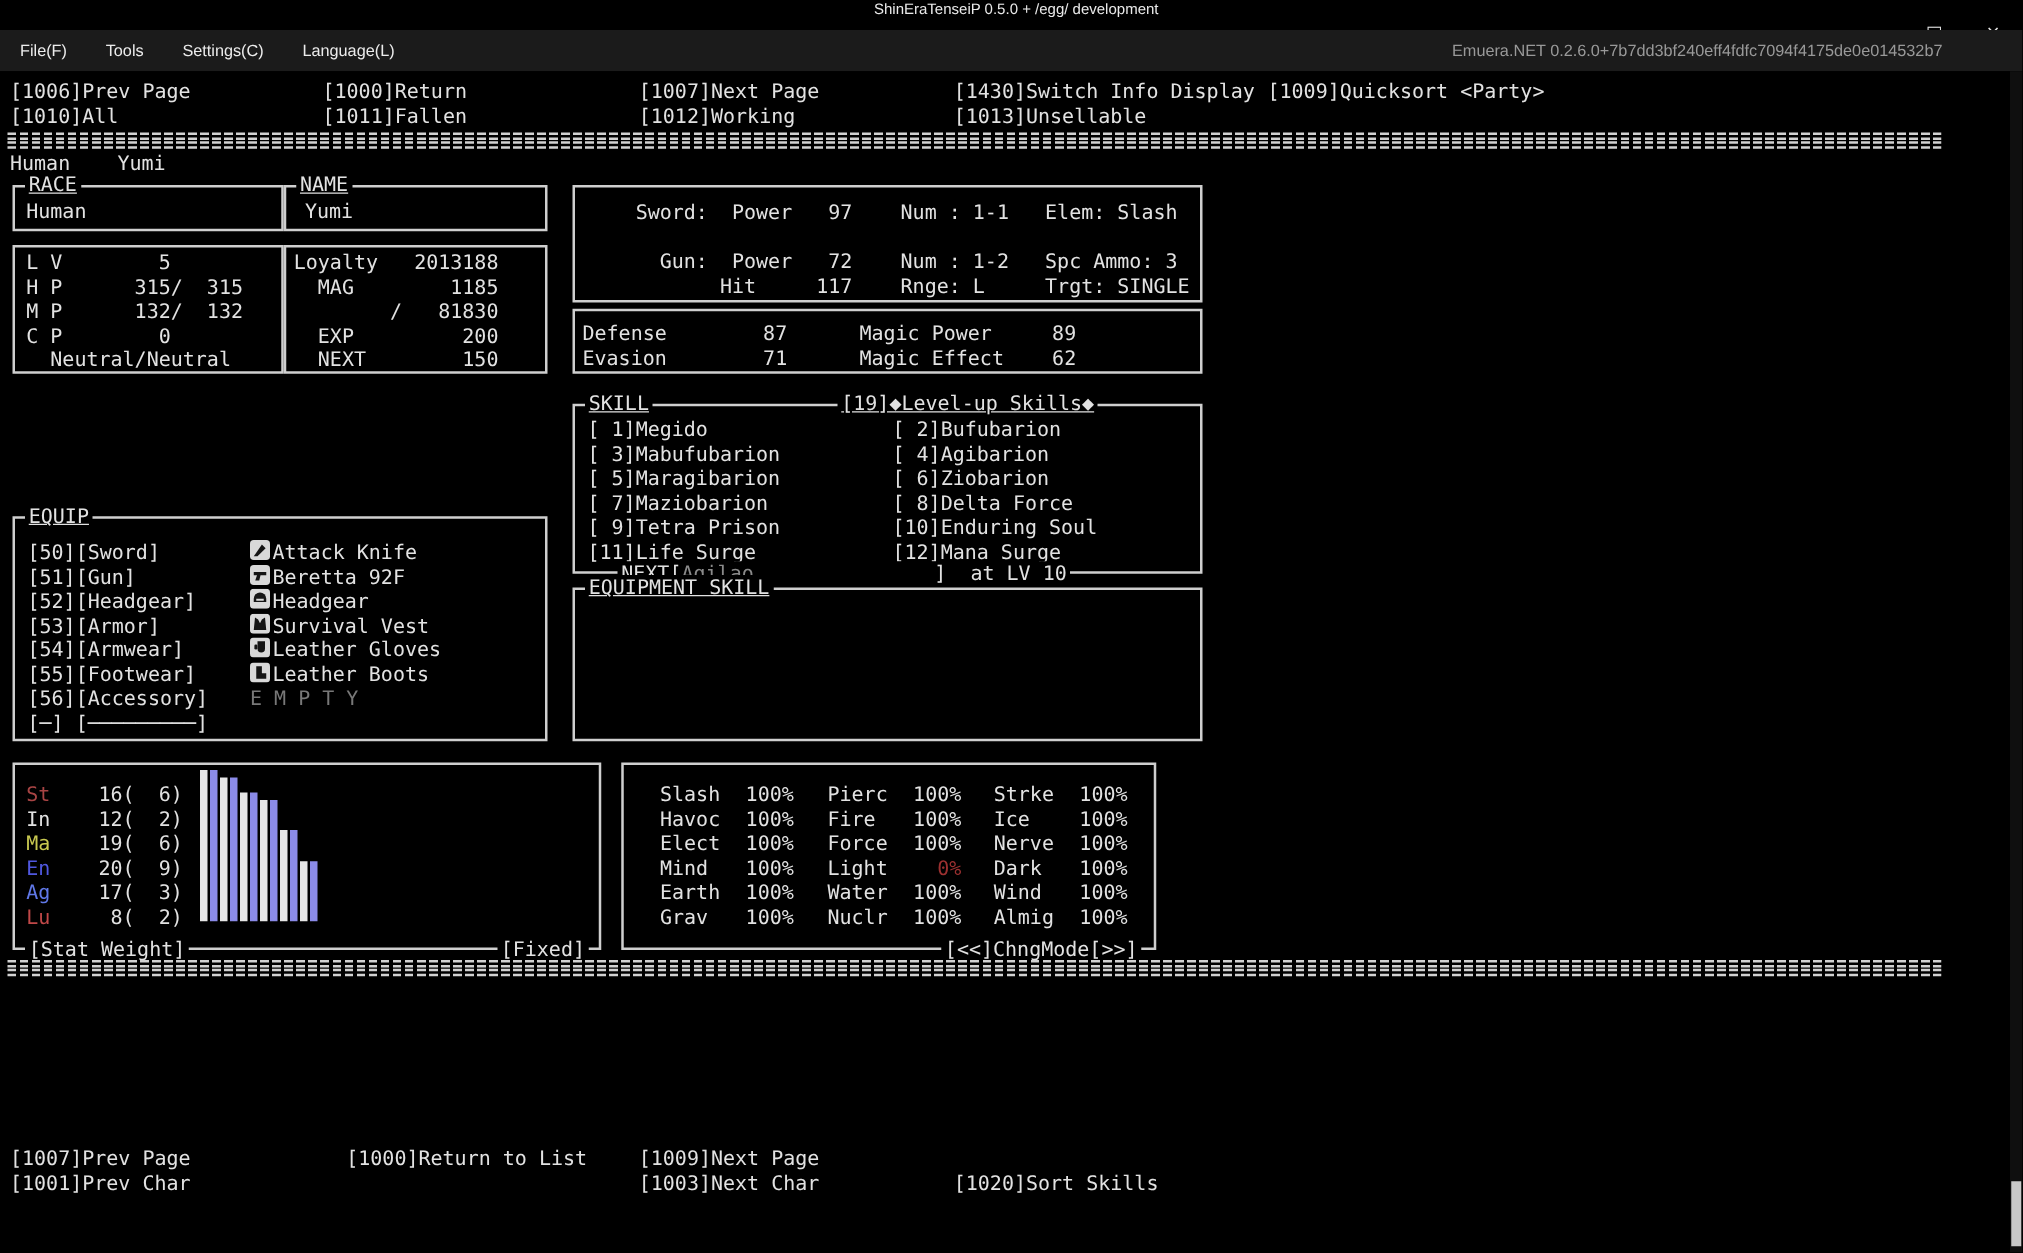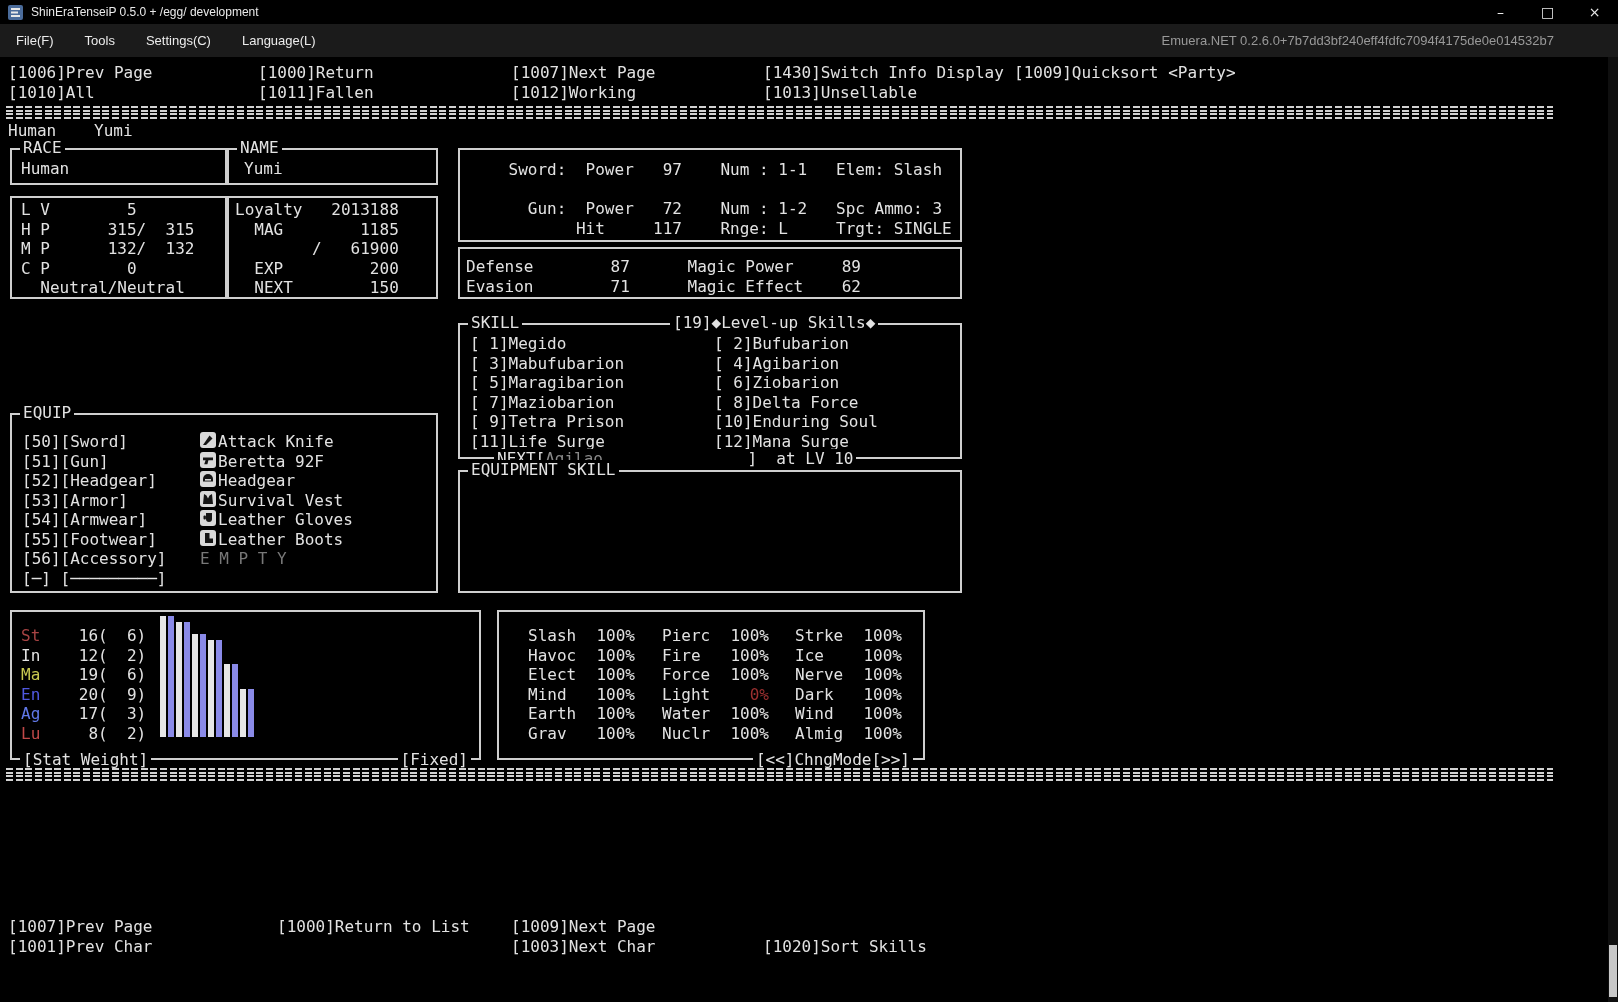--- a/index.html
+++ b/index.html
@@ -2,40 +2,40 @@
 <html><head>
 <meta charset="utf-8">
 <style>
   * { margin:0; padding:0; box-sizing:border-box; }
   html,body { width:1618px; height:1002px; background:#000; overflow:hidden; }
   body { position:relative; font-family:"DejaVu Sans Mono", monospace; }
 
   
   .titlebar { position:absolute; top:0; left:0; right:0; height:24px; background:#000;
     display:flex; align-items:center; color:#eaeaea;
-    font-family:"Liberation Sans", sans-serif; font-size:12px; }
+    font-family:"Liberation Sans", sans-serif; font-size:12px;flex-direction:column; }
   .app-icon { margin-left:8px; }
   .title-text { margin-left:8px; white-space:pre; }
   .win-controls { margin-left:auto; display:flex; height:100%; }
   .win-btn { width:47px; height:24px; display:flex; align-items:center; justify-content:center;
     color:#eaeaea; font-size:14px; font-family:"DejaVu Sans", sans-serif; }
 
   .menubar { position:absolute; top:24px; left:0; right:0; height:33px; background:#1b1b1b;
     display:flex; align-items:center; color:#ececec;
     font-family:"Liberation Sans", sans-serif; font-size:13px; }
   .menu-item { padding:16px 15px; height:100%; display:flex; align-items:center; margin-left:1px; }
   .menu-version { margin-left:auto; padding-right:64px; color:#999; }
 
   
   .terminal { position:absolute; top:57px; left:0; right:0; bottom:0; background:#000;
     color:#e2e2e2; font:16px/19.5px "DejaVu Sans Mono", monospace; }
   .t { position:absolute; white-space:pre; }
 
   .tbox { position:absolute; border:2px solid #cfcfcf; }
-  .blabel  { position:absolute; top:-12px; background:#000; padding:0 3px; white-space:pre; line-height:20px; }
+  .blabel  { position:absolute; top:-12px; background:#000; padding:0 3px; white-space:pre; line-height:20px;text-decoration:underline; }
   .blabel-b{ position:absolute; bottom:-12px; background:#000; padding:0 3px; white-space:pre; line-height:20px; }
 
   .sep { position:absolute; }
   .sep i { display:block; height:2px; margin-bottom:1.5px;
     background:repeating-linear-gradient(90deg,#d2d2d2 0 7px,transparent 7px 9.63px); }
 
   .skill-col div { height:19.5px; white-space:pre; }
 
   .eq-row { position:absolute; left:0; right:0; height:19px; }
   .eq-icon { position:absolute; top:0; }
@@ -122,21 +122,21 @@
       <div class="t" style="left:9px;top:2px">L V        5</div>
       <div class="t" style="left:9px;top:21.5px">H P      315/  315</div>
       <div class="t" style="left:9px;top:41px">M P      132/  132</div>
       <div class="t" style="left:9px;top:60.5px">C P        0</div>
       <div class="t" style="left:9px;top:80px">  Neutral/Neutral</div>
     </div>
 
     <div class="tbox" style="left:227px;top:139px;width:211px;height:103px">
       <div class="t" style="left:6px;top:2px">Loyalty   2013188</div>
       <div class="t" style="left:6px;top:21.5px">  MAG        1185</div>
-      <div class="t" style="left:6px;top:41px">        /   61900</div>
+      <div class="t" style="left:6px;top:41px">        /   81830</div>
       <div class="t" style="left:6px;top:60.5px">  EXP         200</div>
       <div class="t" style="left:6px;top:80px">  NEXT        150</div>
     </div>
 
     <div class="tbox" style="left:458px;top:91px;width:504px;height:94px">
       <div class="t" style="left:10px;top:10px">    Sword:  Power   97    Num : 1-1   Elem: Slash</div>
       <div class="t" style="left:10px;top:49px">      Gun:  Power   72    Num : 1-2   Spc Ammo: 3</div>
       <div class="t" style="left:10px;top:68.5px">           Hit     117    Rnge: L     Trgt: SINGLE</div>
     </div>
 

